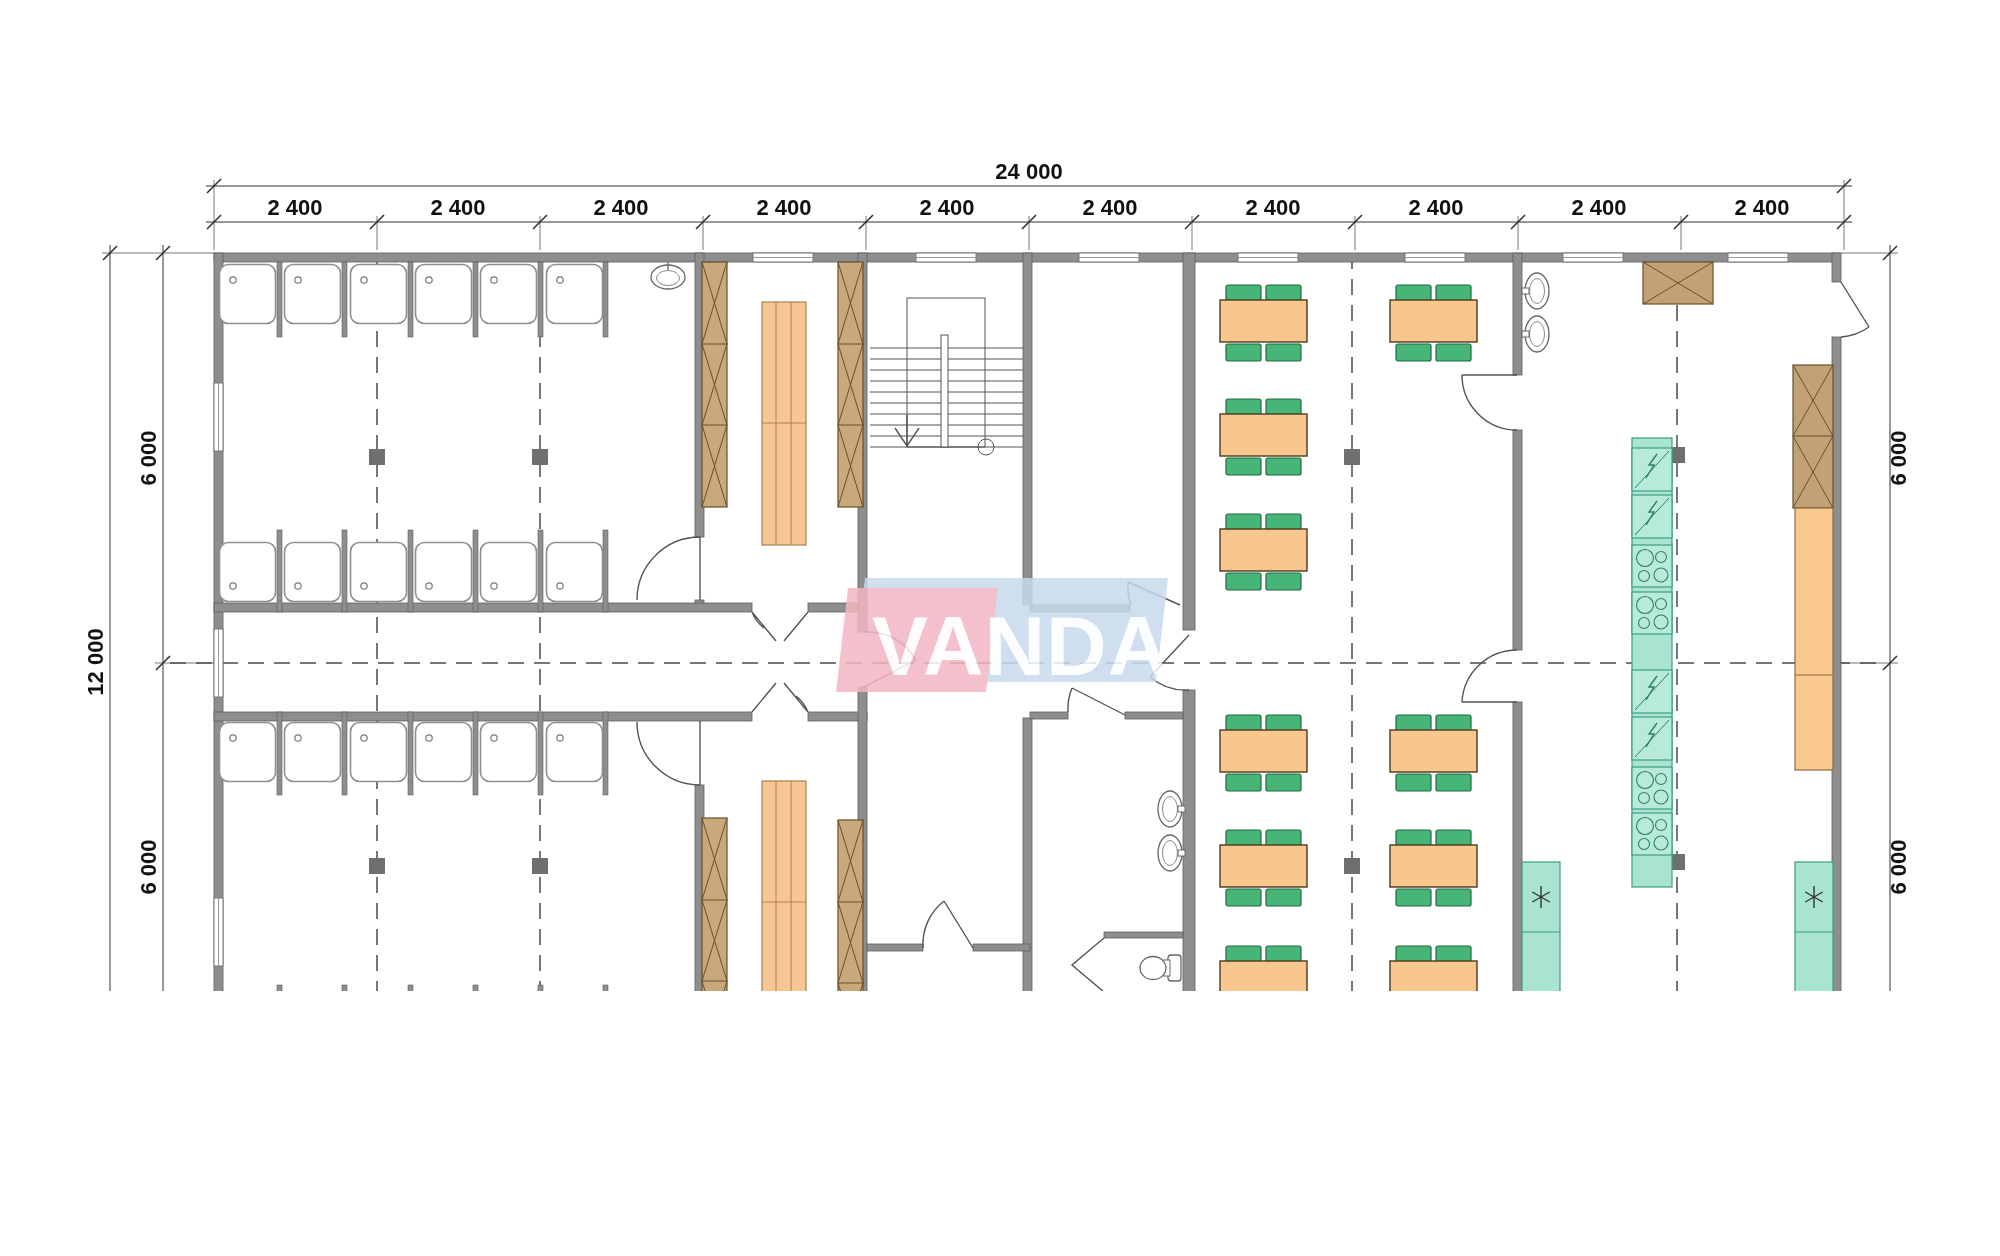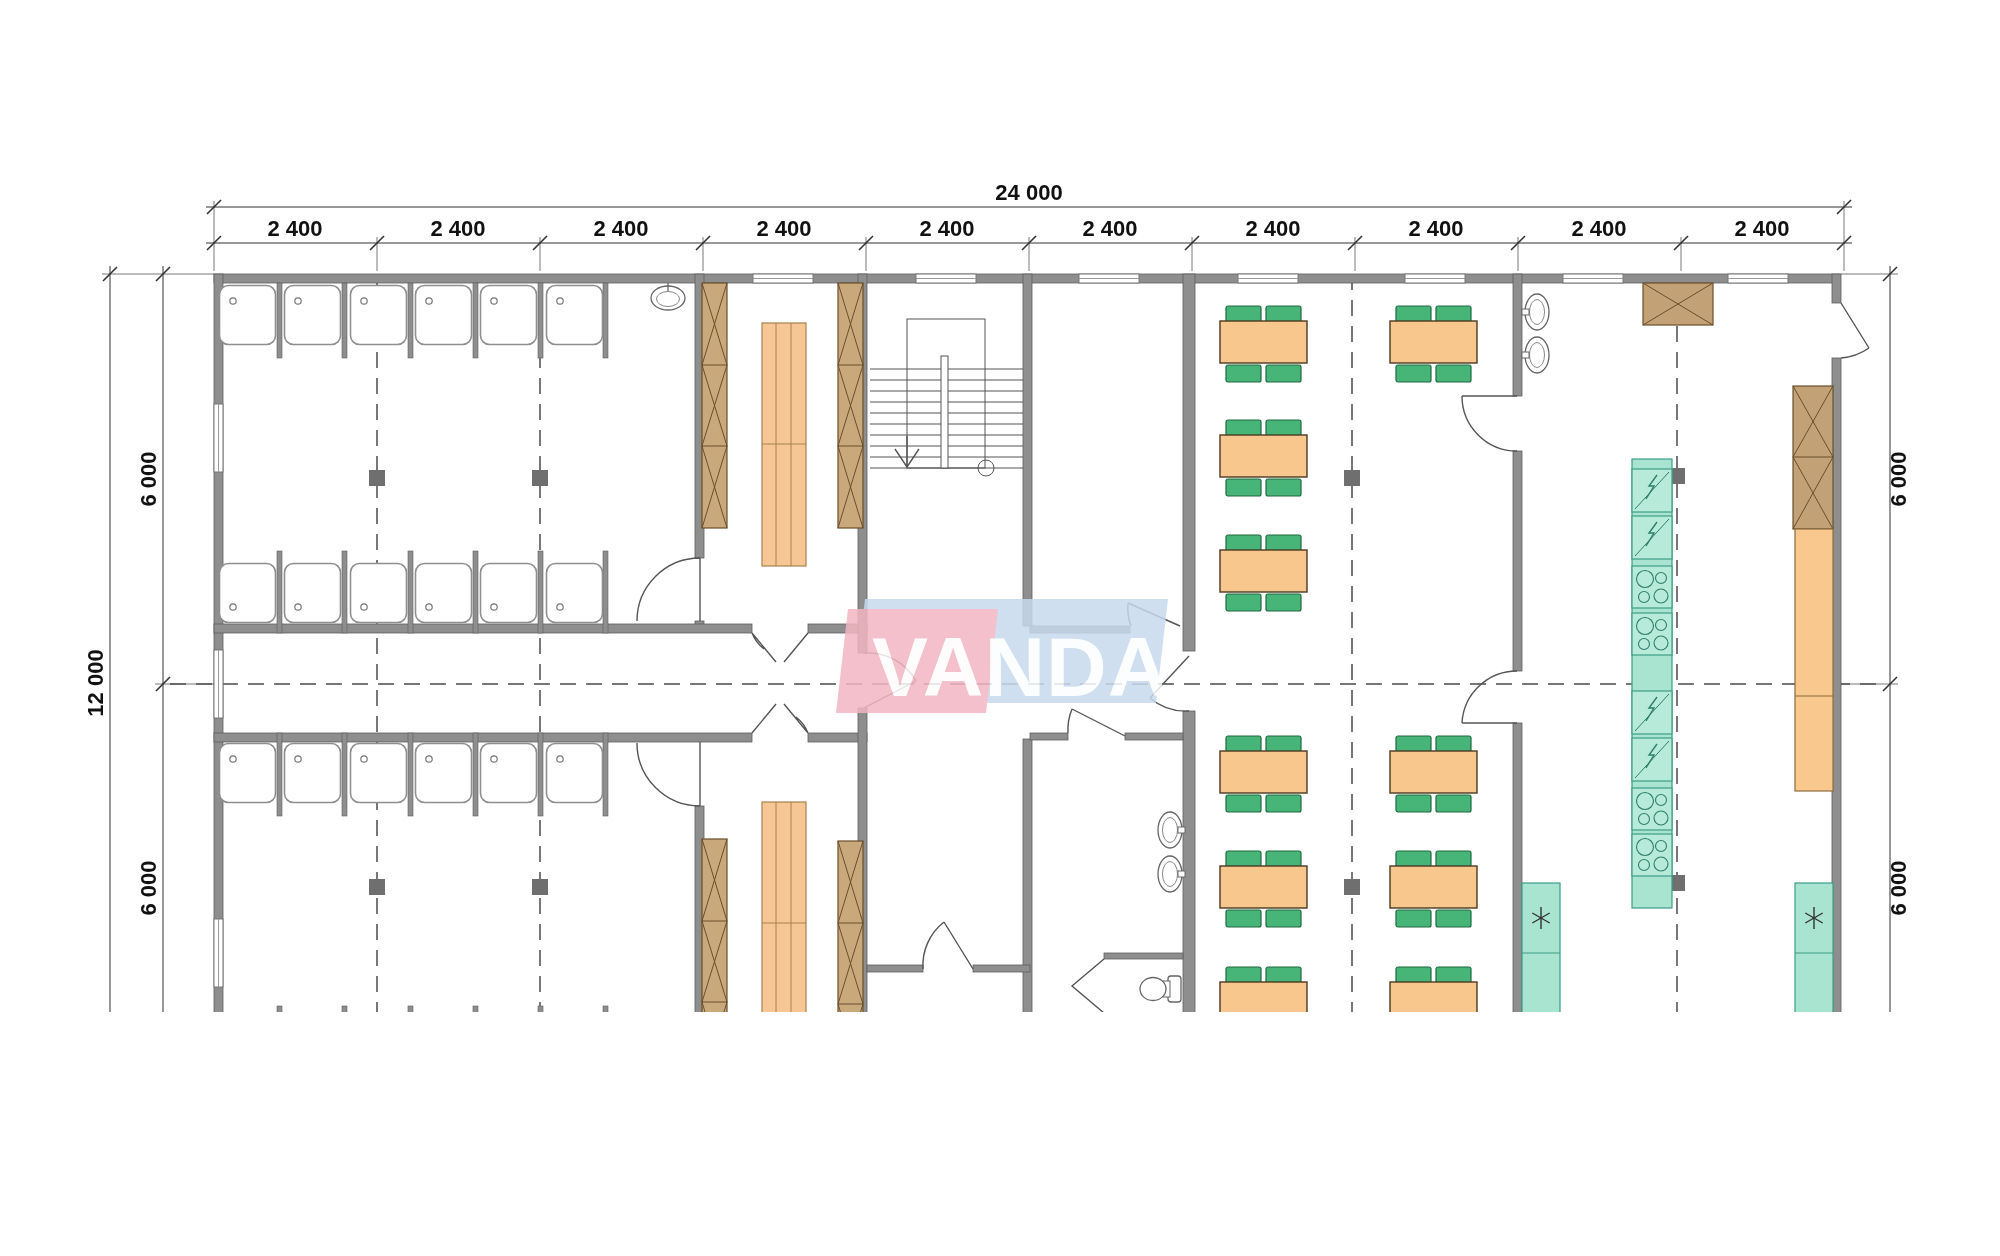--- a/index.html
+++ b/index.html
@@ -1,17 +1,17 @@
 <!DOCTYPE html>
 <html><head>
 <meta charset="utf-8">
 <style>
   html,body{margin:0;padding:0;background:#ffffff;}
   .stage{position:relative;width:2000px;height:991px;background:#ffffff;overflow:hidden;
-         font-family:"Liberation Sans", sans-serif;margin-top:21px;}
+         font-family:"Liberation Sans", sans-serif;}
   svg{position:absolute;left:0;top:0;}
   .dim-text{font-family:"Liberation Sans", sans-serif;font-size:22px;font-weight:bold;fill:#111;}
   .logo-text{font-family:"Liberation Sans", sans-serif;font-weight:bold;fill:#ffffff;}
 </style>
 </head>
 <body>
 
 <div class="stage">
 <svg width="2000" height="1256" viewBox="0 0 2000 1256">
 

